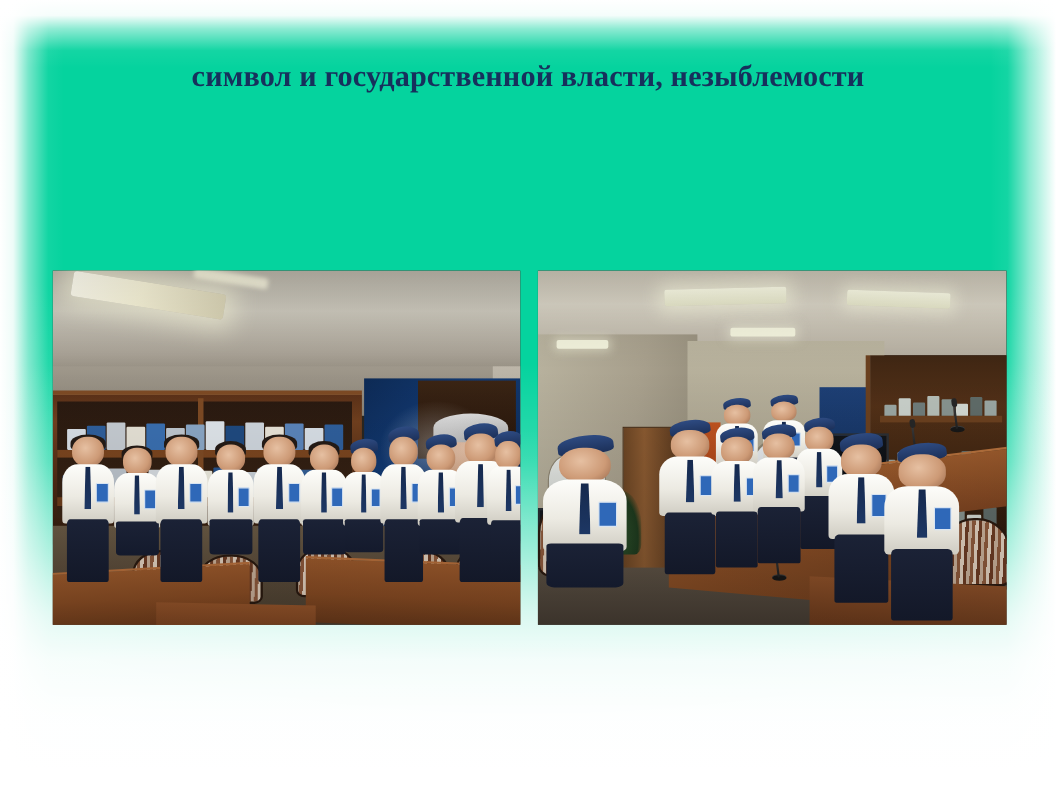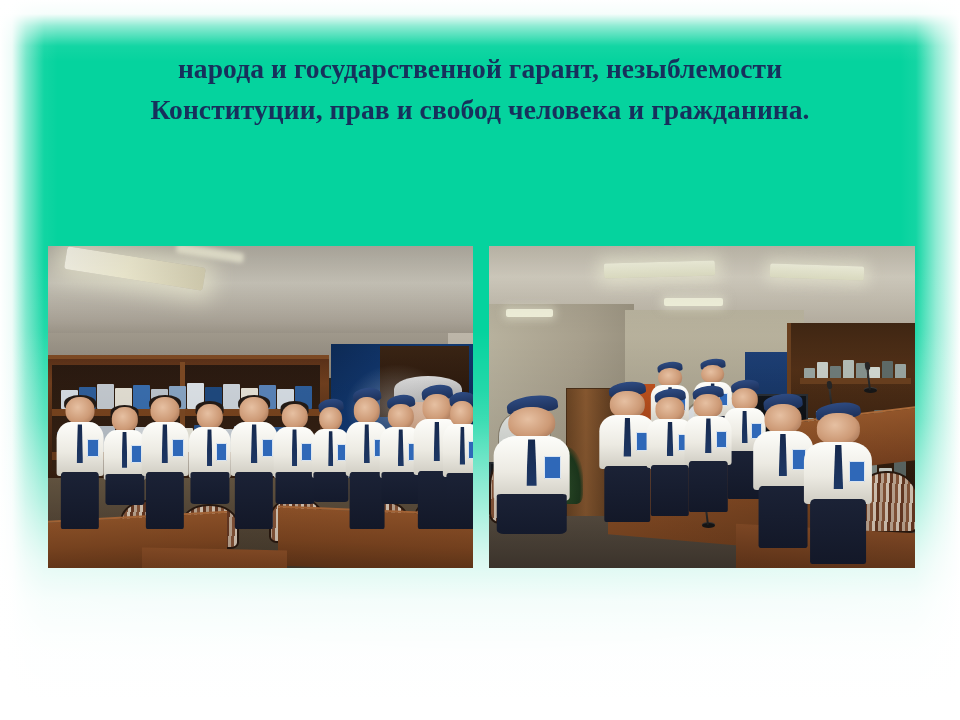--- a/index.html
+++ b/index.html
@@ -421,22 +421,21 @@
 </style>
 </head>
 <body>
 
 <div id="slide">
 
   <div class="backdrop"></div>
   <div class="vignette"></div>
 
   <div class="title-block">
-    <span class="title-line">народа и государственной гарант, незыблемости</span>
-    <span class="title-line">Конституции, прав и свобод человека и гражданина.</span>
+    <span class="title-line">символ и государственной власти, незыблемости</span>
   </div>
 
   <div class="photo" id="photo-left">
     <div class="ph-layer L-ceiling"></div>
     <div class="ph-layer L-lamp2"></div>
     <div class="ph-layer L-lamp"></div>
     <div class="ph-layer L-wall"></div>
     <div class="ph-layer L-wallright"></div>
 
     <div class="ph-layer L-shelf-unit"></div>

